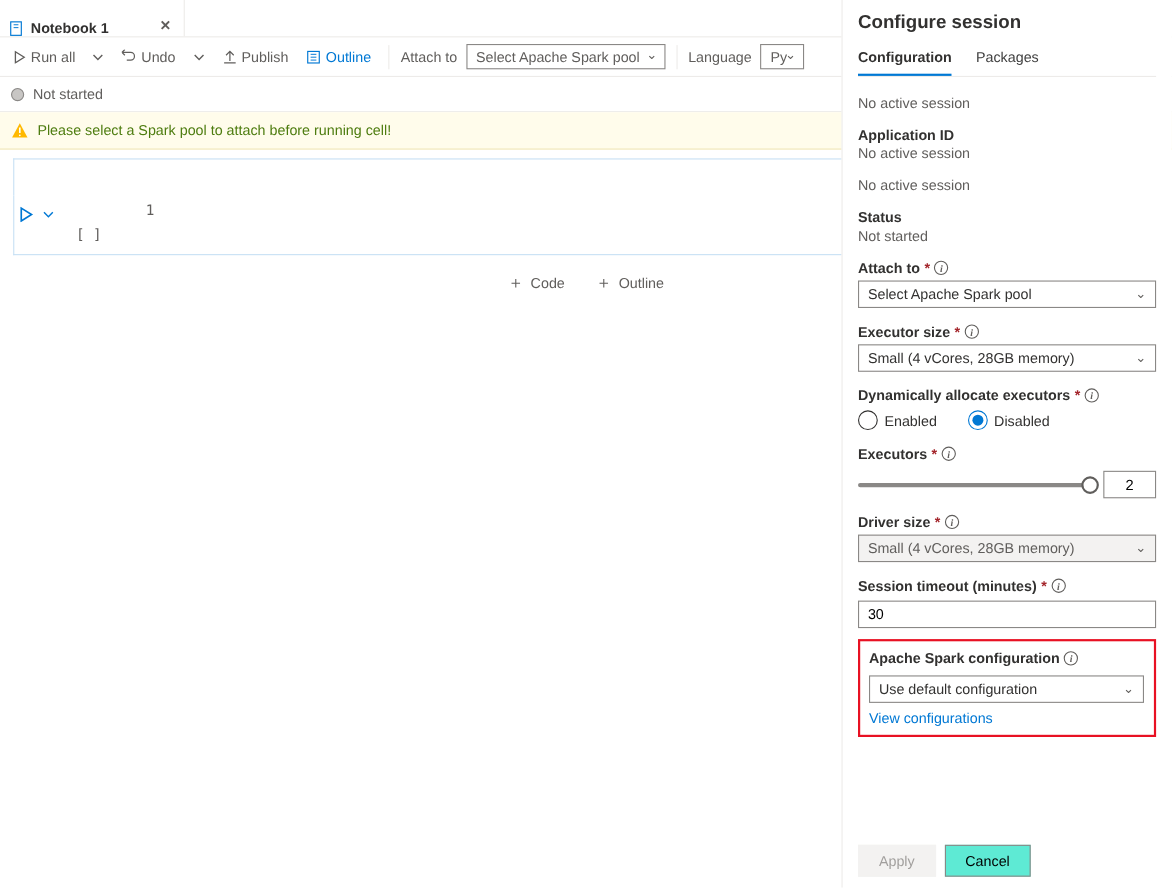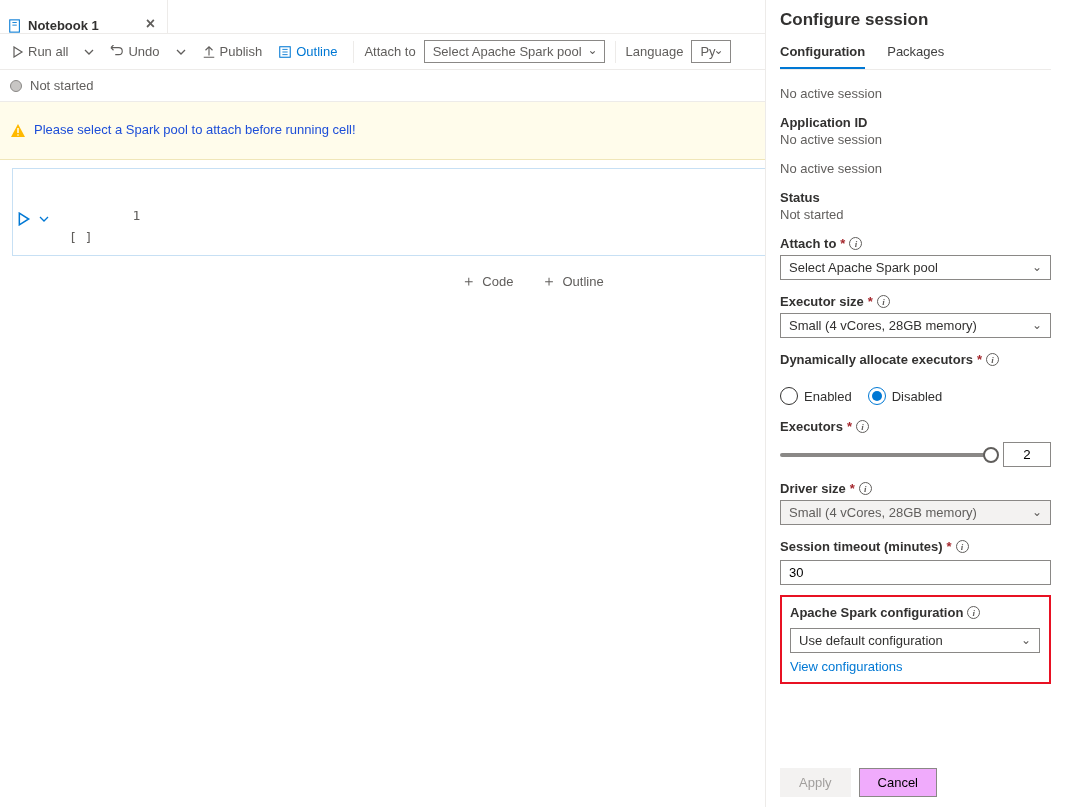--- a/index.html
+++ b/index.html
@@ -41,21 +41,21 @@
   border-bottom: 1px solid #edebe9;
 }
 .tbtn { display:flex; align-items:center; gap:4px; padding:4px 6px; color:#605e5c; cursor:pointer; border-radius:2px;}
 .divider{width:1px;height:22px;background:#edebe9;margin:0 6px;}
 .tlabel{color:#605e5c; margin-right:4px;}
 .select{border:1px solid #8a8886;padding:3px 22px 3px 8px;font-size:13px;color:#605e5c;background:#fff;position:relative;cursor:pointer;}
 .select::after{content:"⌄";position:absolute;right:6px;top:2px;font-size:12px;}
 .status-row{height:32px;border-bottom:1px solid #edebe9;display:flex;align-items:center;padding:0 10px;gap:8px;color:#605e5c;}
 .status-dot{width:12px;height:12px;border:1px solid #8a8886;border-radius:50%;background:#c8c6c4;}
 .status-right{margin-left:auto;display:flex;align-items:center;gap:10px;color:#605e5c;}
-.warning{display:flex;align-items:flex-start;gap:8px;padding:20px 10px;background:#fffceb;border-bottom:1px solid #f0e6b8;color:#1d4ed8;}
+.warning{display:flex;align-items:center;gap:8px;padding:8px 10px;background:#fffceb;border-bottom:1px solid #f0e6b8;color:#4d7c0f;}
 .warn-ic{color:#d18f00;}
 .code-area{padding:8px 0 0 0;}
 .cell-toolbar{display:flex;justify-content:flex-end;align-items:center;gap:12px;padding:4px 14px;border:1px solid #c7e0f4;border-bottom:none;margin:0 12px;height:34px;color:#0078d4;}
 .cell-toolbar .ic{cursor:pointer;font-size:14px;}
 .cell-row{display:flex;align-items:flex-start;gap:10px;margin:0 12px;border:1px solid #c7e0f4;border-top:none;padding-bottom:10px;background:#fff;}
 .gutter{display:flex;align-items:center;gap:8px;padding:8px 4px 0 4px;}
 .play{color:#0078d4;cursor:pointer;font-size:14px;}
 .chev{color:#0078d4;cursor:pointer;font-size:12px;}
 .brackets{color:#605e5c;font-family:Consolas,monospace;padding:28px 0 0 6px;min-width:22px;}
 .editor{flex:1;padding:6px 0 0 0;}
@@ -72,34 +72,34 @@
 .ptab{padding-bottom:8px;cursor:pointer;color:#404040;}
 .ptab.active{color:#323130;font-weight:600;border-bottom:2px solid #0078d4;}
 .field{margin-bottom:14px;}
 .flabel{font-weight:600;font-size:13px;margin-bottom:2px;display:flex;align-items:center;gap:4px;}
 .req{color:#a4262c;}
 .info{width:13px;height:13px;border:1px solid #605e5c;border-radius:50%;display:inline-flex;align-items:center;justify-content:center;font-size:9px;font-style:italic;font-family:serif;color:#605e5c;cursor:help;}
 .fval{color:#605e5c;}
 .pselect{width:100%;border:1px solid #8a8886;padding:4px 24px 4px 8px;font-size:13px;background:#fff;position:relative;cursor:pointer;margin-top:4px;}
 .pselect.disabled{background:#f3f2f1;color:#605e5c;}
 .pselect::after{content:"⌄";position:absolute;right:8px;top:4px;font-size:12px;color:#605e5c;}
-.radios{display:flex;gap:16px;margin-top:20px;align-items:center;}
+.radios{display:flex;gap:28px;margin-top:6px;align-items:center;}
 .radio{display:flex;align-items:center;gap:6px;cursor:pointer;}
 .radio .circ{width:18px;height:18px;border:1px solid #323130;border-radius:50%;display:flex;align-items:center;justify-content:center;}
 .radio.sel .circ{border-color:#0078d4;border-width:1.5px;}
 .radio.sel .circ::after{content:"";width:10px;height:10px;border-radius:50%;background:#0078d4;}
 .slider-row{display:flex;align-items:center;gap:12px;margin-top:8px;}
 .slider{flex:1;height:4px;background:#8a8886;position:relative;border-radius:2px;cursor:pointer;}
 .slider .thumb{position:absolute;right:-8px;top:-6px;width:16px;height:16px;border:2px solid #605e5c;border-radius:50%;background:#fff;}
 .numbox{width:48px;border:1px solid #8a8886;text-align:center;padding:4px;}
 .pinput{width:100%;border:1px solid #8a8886;padding:4px 8px;margin-top:4px;font-size:13px;}
 .highlight{border:2px solid #e81123;padding:8px;margin-top:-4px;}
 .link{color:#0078d4;cursor:pointer;font-size:13px;margin-top:6px;display:inline-block;}
 .panel-footer{margin-top:auto;display:flex;gap:8px;padding-top:12px;}
-.btn{padding:6px 18px;border:1px solid #8a8886;background:#f0abfc;cursor:pointer;font-size:13px;}
+.btn{padding:6px 18px;border:1px solid #8a8886;background:#5eead4;cursor:pointer;font-size:13px;}
 .btn.disabled{background:#f3f2f1;color:#a19f9d;border-color:#f3f2f1;}
 svg{display:inline-block;vertical-align:middle;}
 </style>
 </head>
 <body>
 
 <div class="tab-strip">
   <div class="tab">
     <span class="notebook-ic">
       <svg width="14" height="14" viewBox="0 0 16 16">

